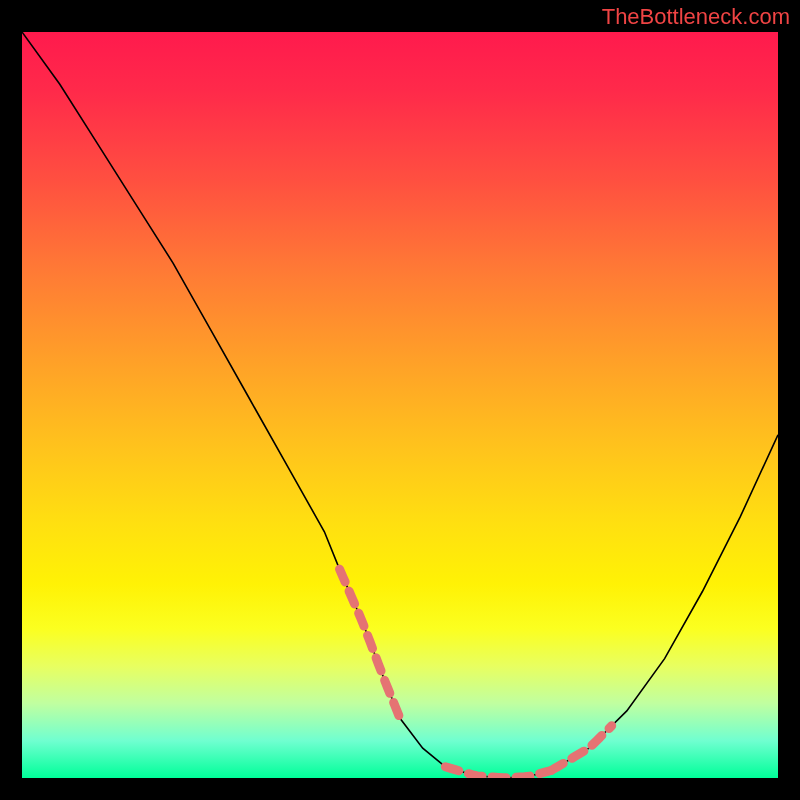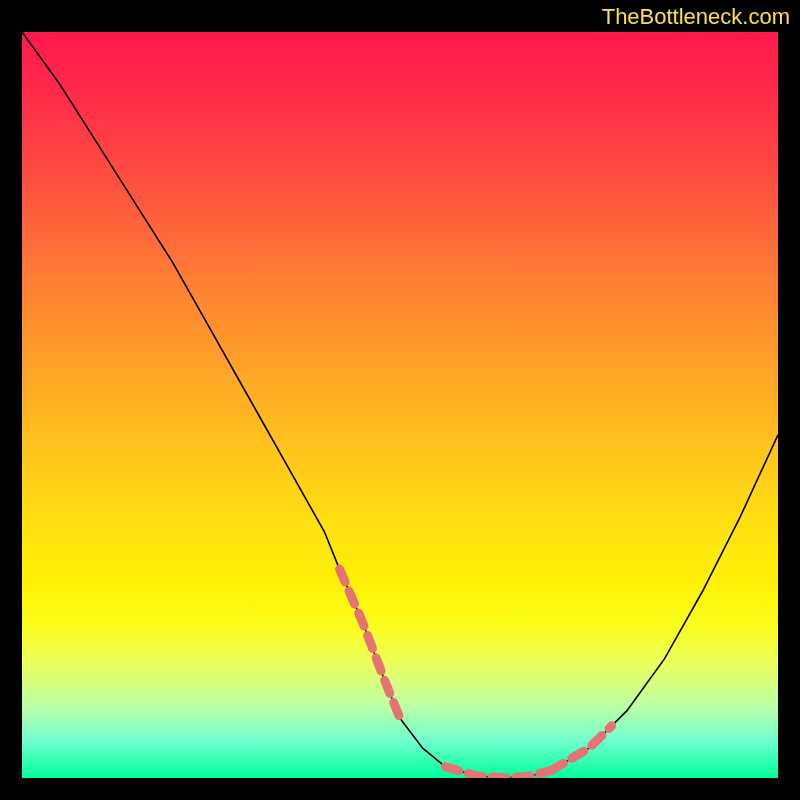--- a/index.html
+++ b/index.html
@@ -8,21 +8,21 @@
     height: 800px;
     background: #000;
     position: relative;
     overflow: hidden;
     font-family: Arial, sans-serif;
   }
   .watermark {
     position: absolute;
     top: 4px;
     right: 10px;
-    color: #fde047;
+    color: #ef4444;
     font-size: 22px;
     font-weight: 500;
     z-index: 10;
   }
   .plot-area {
     position: absolute;
     left: 22px;
     top: 32px;
     width: 756px;
     height: 746px;

